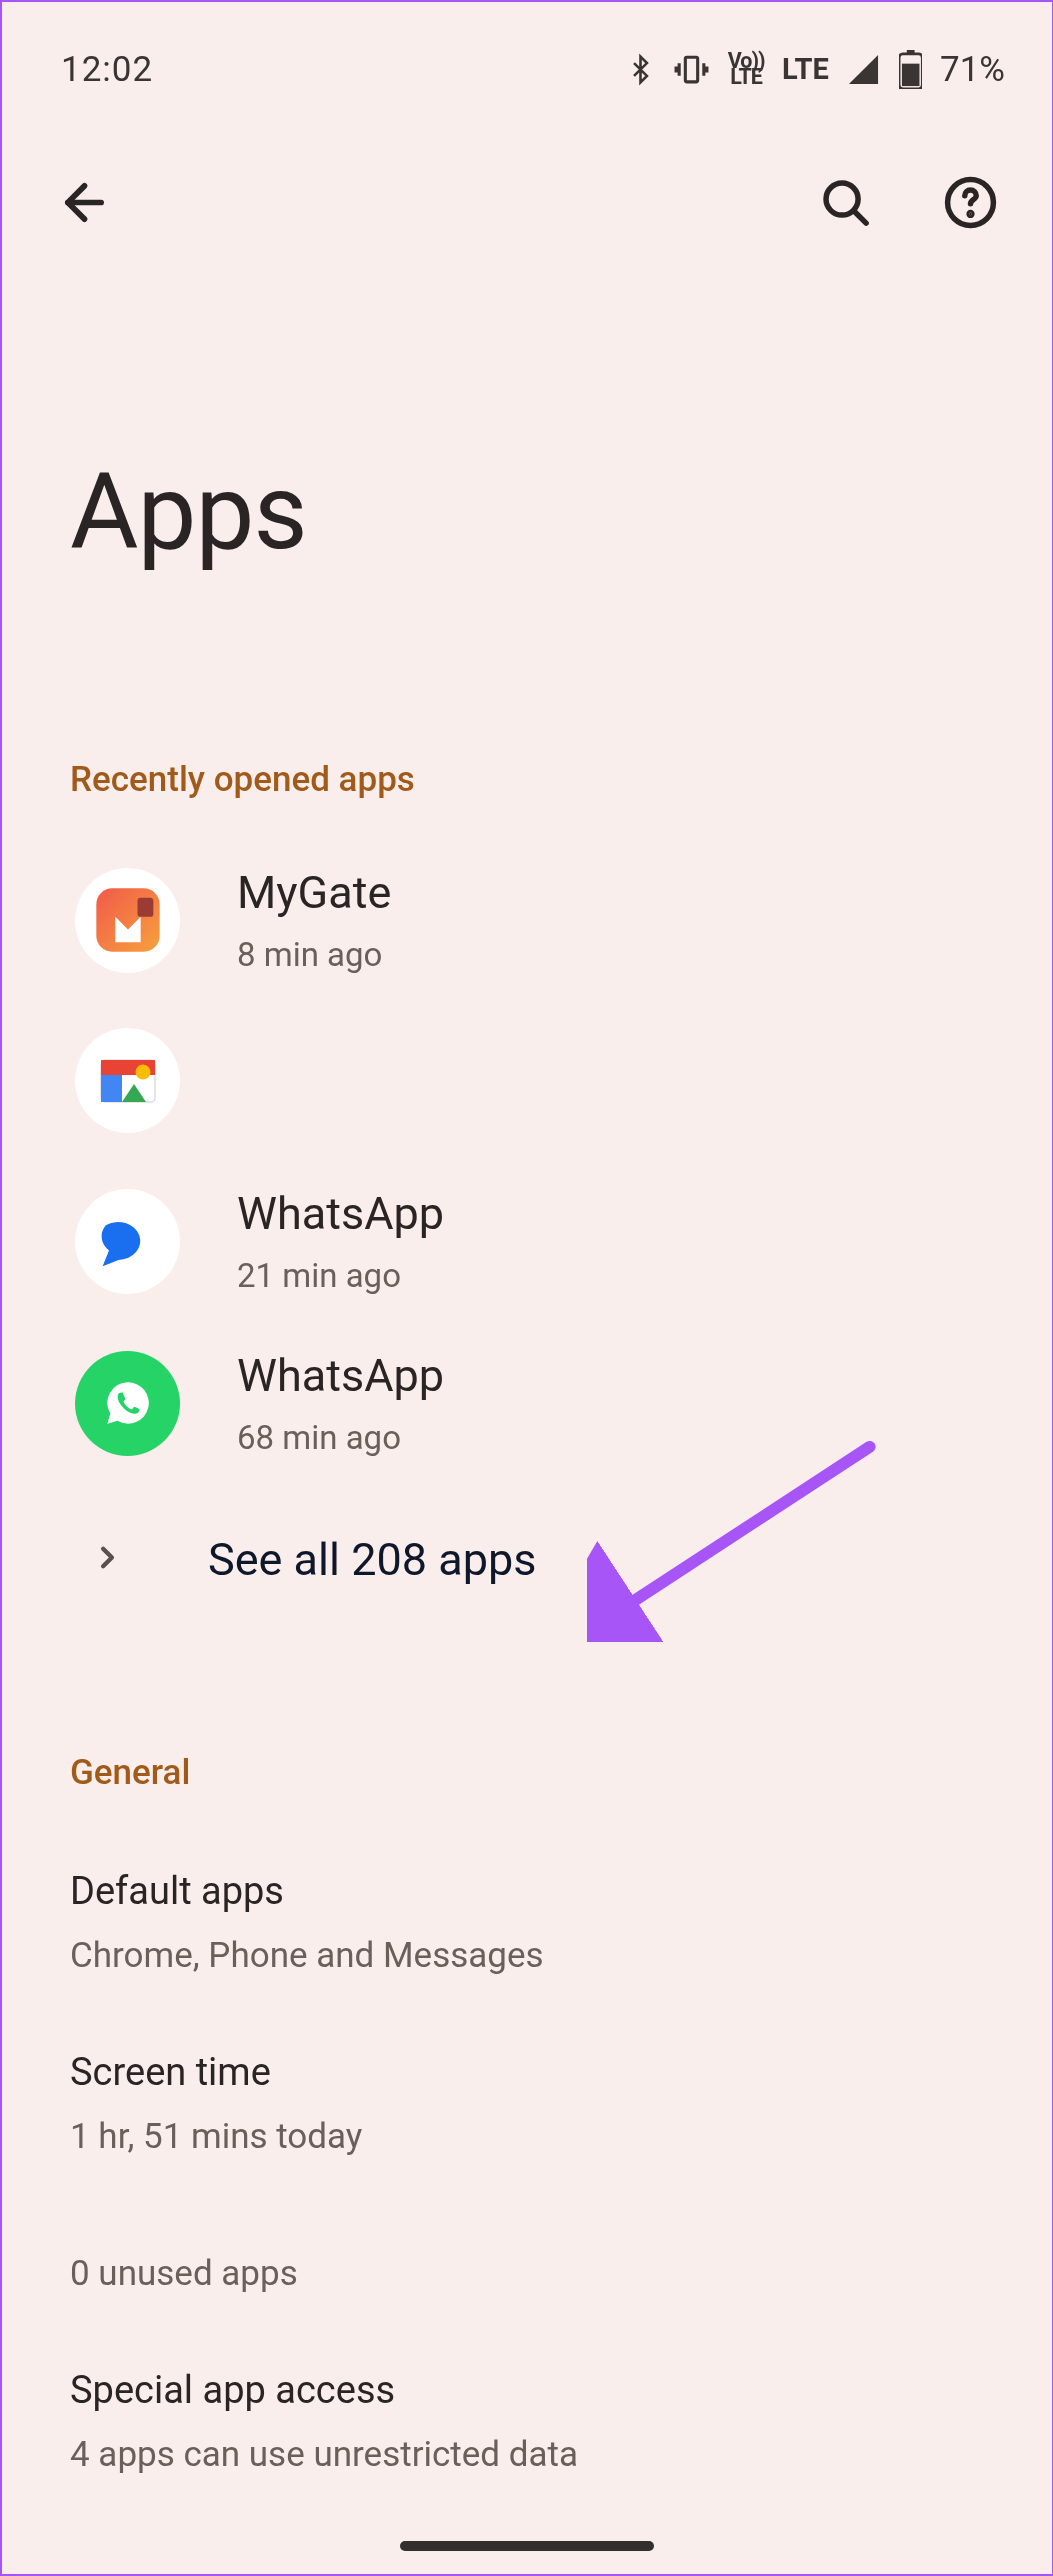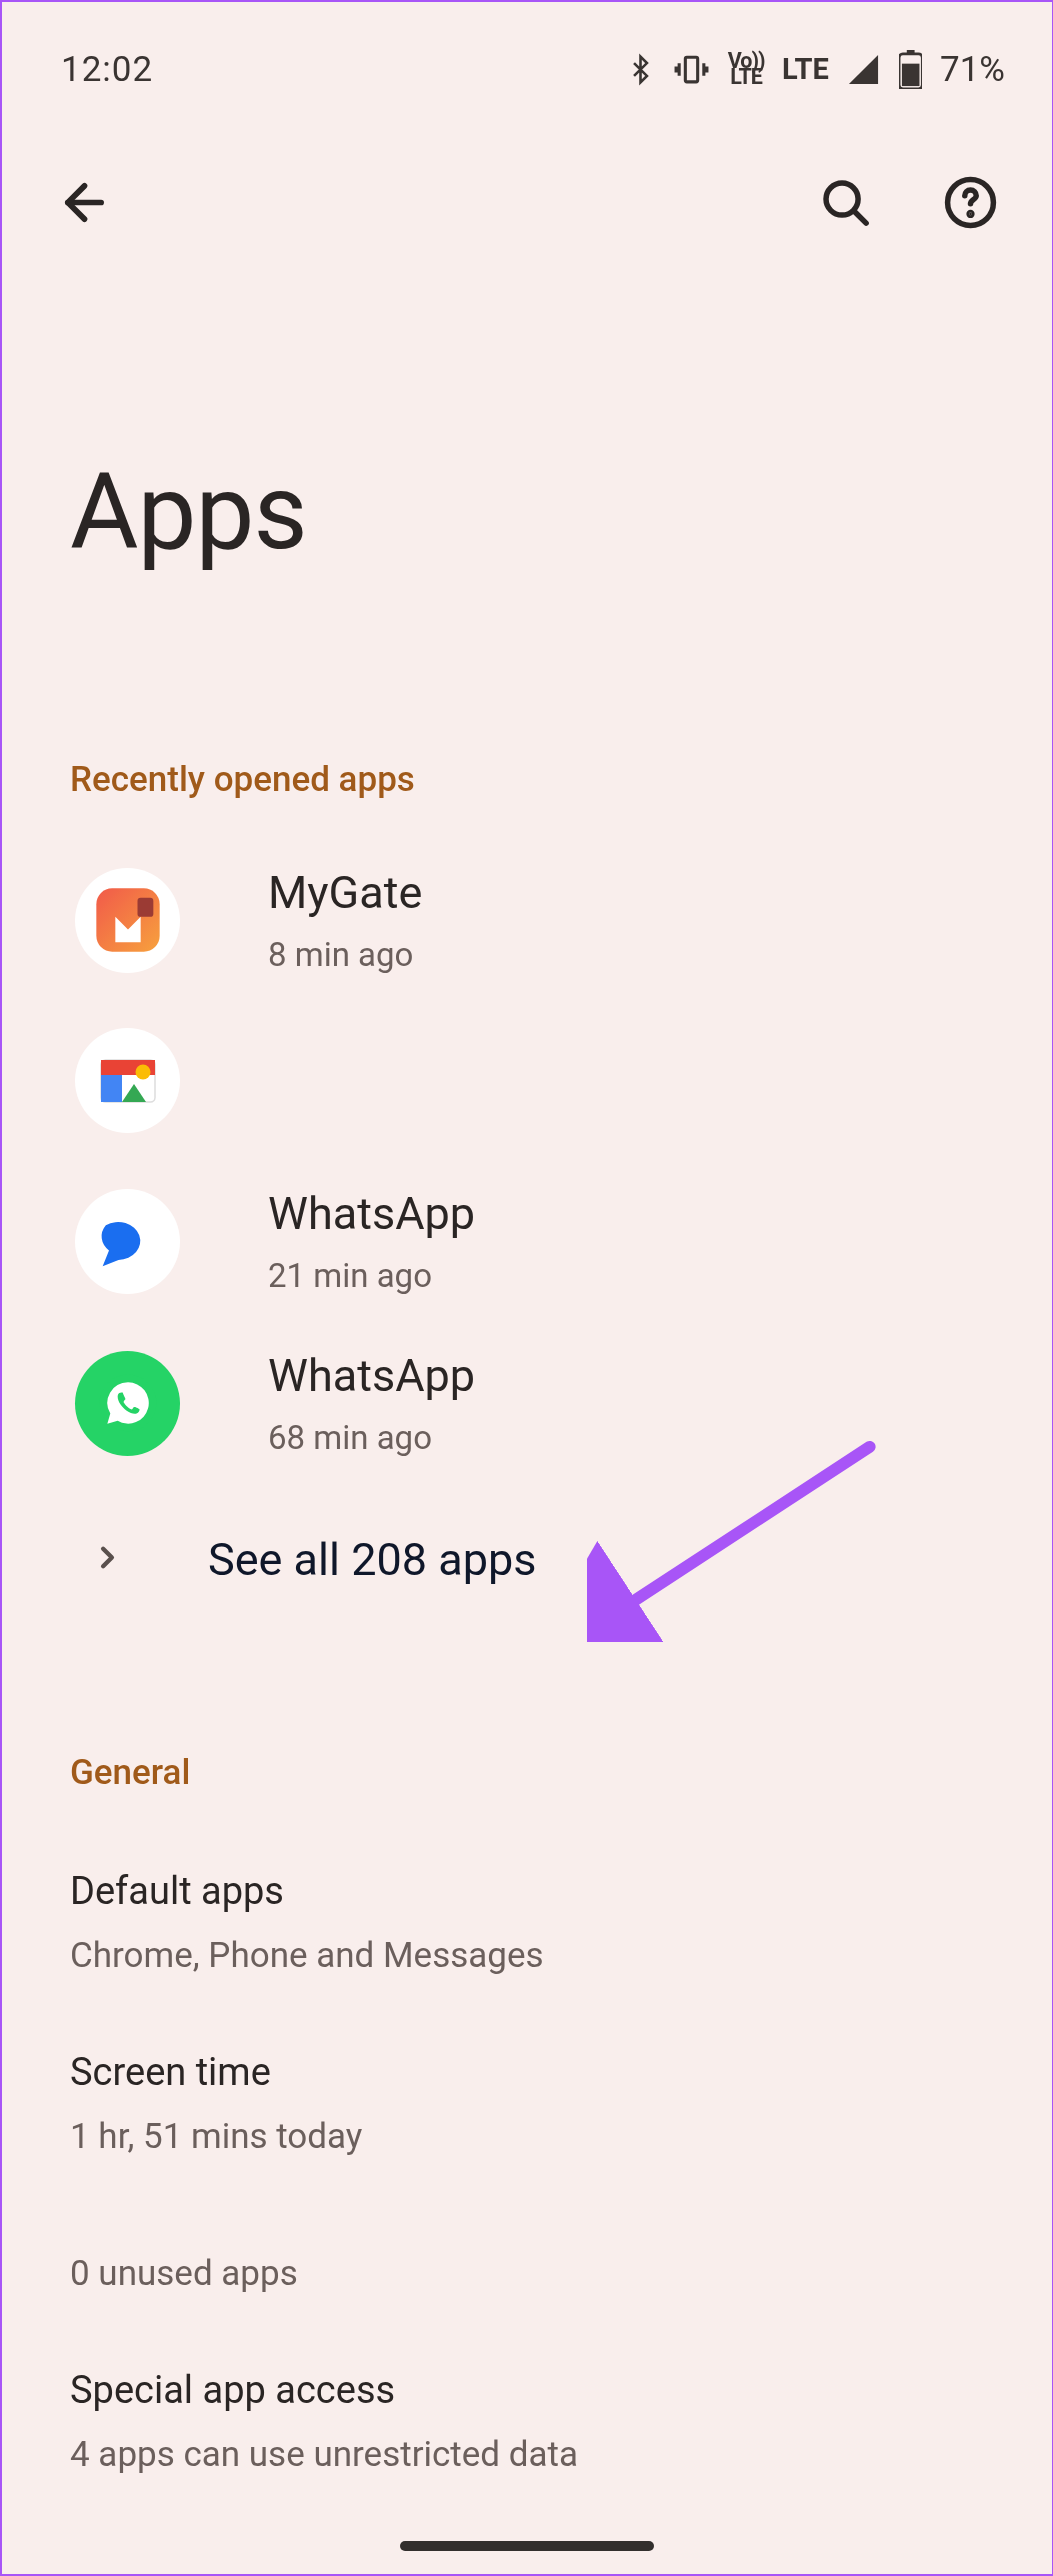--- a/index.html
+++ b/index.html
@@ -56,21 +56,21 @@
     color: #a05a1a;
     font-weight: 500;
   }
   .section-header.general { padding-top: 127px; }
 
   
   .app-item {
     display: flex;
     align-items: center;
     padding: 27px 68px 27px 73px;
-    gap: 88px;
+    gap: 57px;
   }
   .app-icon-circle {
     width: 105px; height: 105px;
     border-radius: 53px;
     background: #fff;
     display:flex; align-items:center; justify-content:center;
     flex-shrink:0;
   }
   .app-info { display:flex; flex-direction:column; gap:2px; }
   .app-name { font-size: 45px; color:#2a2524; font-weight:400; }

